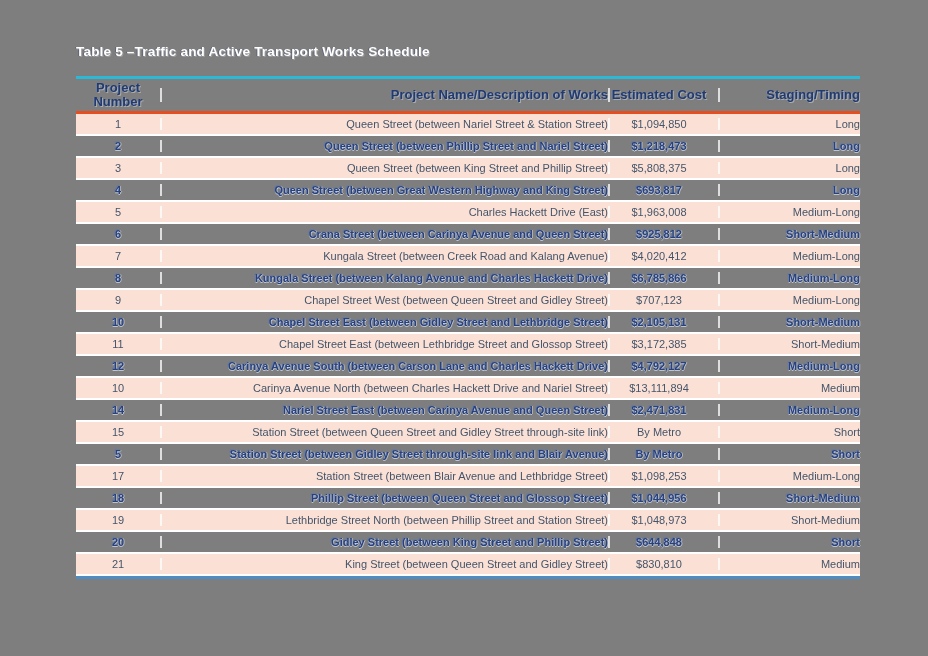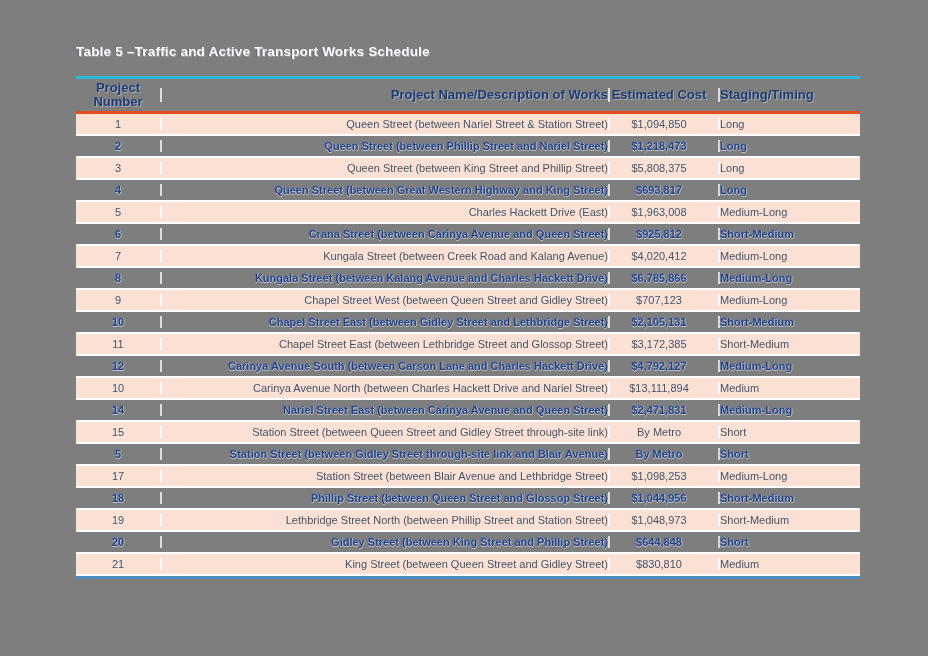--- a/index.html
+++ b/index.html
@@ -41,21 +41,21 @@
   }
   .row.peach{background:#fbe1d5;}
   .row.ghost .cell{
     color:#28407c;font-weight:bold;
     text-shadow:0 1px 0 rgba(235,243,255,.6), 1px 0 0 rgba(255,255,255,.4), -1px -1px 0 rgba(90,120,180,.55);
   }
   .cell{box-sizing:border-box;line-height:1.1;}
   .c-num{width:84px;text-align:center;}
   .c-name{width:448px;text-align:right;padding-left:18px;border-left:2px solid rgba(255,255,255,.75);}
   .c-cost{width:110px;text-align:center;padding-right:10px;border-left:2px solid rgba(255,255,255,.75);}
-  .c-stage{width:142px;text-align:left;border-left:2px solid rgba(255,255,255,.75);}
+  .c-stage{width:142px;text-align:right;border-left:2px solid rgba(255,255,255,.75);}
   .hdr .c-num{padding:0 10px;}
 </style>
 </head>
 <body>
 
 <div class="title">Table 5 –Traffic and Active Transport Works Schedule</div>
 
 <div class="works-table">
   <div class="hdr">
     <div class="cell c-num">Project Number</div>

